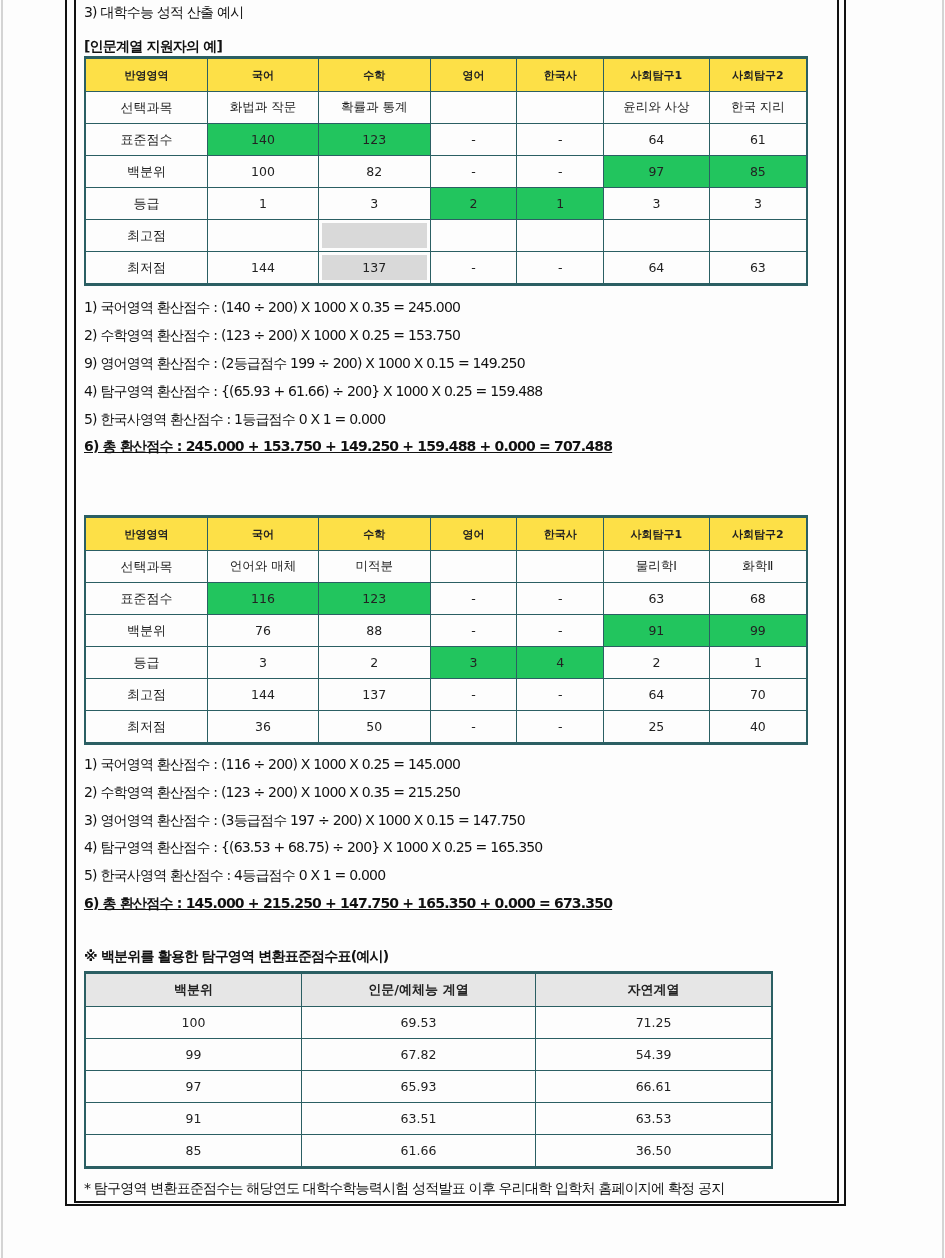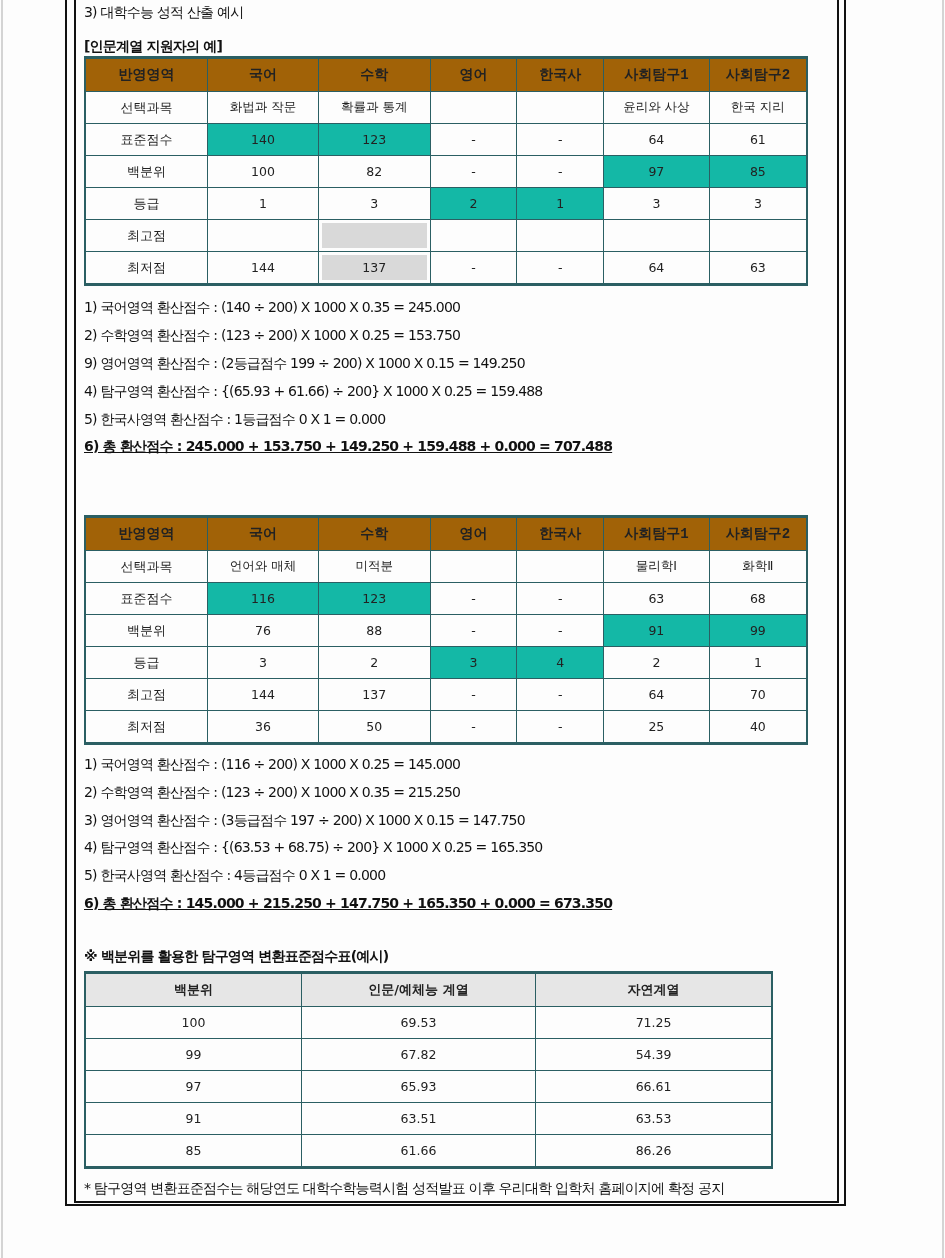--- a/index.html
+++ b/index.html
@@ -12,23 +12,23 @@
   .frame-inner { position:absolute; left:74px; top:-4px; width:765px; height:1207px;
                  border:2px solid #111; border-top:none; box-sizing:border-box; }
   .content { position:absolute; left:84px; top:0; width:760px; }
   .txt { font-size:14px; letter-spacing:-0.8px; white-space:nowrap; position:absolute; left:0; }
   .bold { font-weight:bold;text-decoration:underline; }
   .sec-title { font-size:14px; letter-spacing:-0.8px; font-weight:bold; position:absolute; left:0; }
   table.score { position:absolute; left:0; border-collapse:collapse; border-top:3px solid #2b5f63;
                 border-bottom:3px solid #2b5f63; border-left:2px solid #2b5f63; border-right:2px solid #2b5f63; }
   table.score td, table.score th { border:1.5px solid #2b5f63; text-align:center; font-size:12.5px;
                 height:31px; padding:0; color:#222; }
-  table.score th { background:#a16207; font-weight:bold; font-size:14px; height:32px;font-family:Liberation Mono, monospace; }
+  table.score th { background:#fde047; font-weight:bold; font-size:11px; height:32px; }
   table.score td.label { font-size:13px; }
-  .hl { background:#14b8a6; }
+  .hl { background:#22c55e; }
   .dk { position:relative; }
   .dk > .box { position:absolute; left:3px; right:3px; top:3px; bottom:3px; background:#d9d9d9;
                display:flex; align-items:center; justify-content:center; }
   table.conv { position:absolute; left:0; border-collapse:collapse; border-top:3px solid #2b5f63;
                border-bottom:3px solid #2b5f63; border-left:2px solid #2b5f63; border-right:2px solid #2b5f63; }
   table.conv td, table.conv th { border:1.5px solid #2b5f63; text-align:center; font-size:12.5px;
                height:31px; padding:0; color:#222; }
   table.conv th { background:#e6e6e6; font-weight:bold; font-size:13px; height:32px; }
 </style>
 </head>
@@ -249,19 +249,19 @@
       <td>66.61</td>
     </tr>
     <tr>
       <td>91</td>
       <td>63.51</td>
       <td>63.53</td>
     </tr>
     <tr>
       <td>85</td>
       <td>61.66</td>
-      <td>86.26</td>
+      <td>36.50</td>
     </tr>
   </tbody>
     </table>
 
   <div class="txt" style="top:1180px;">* 탐구영역 변환표준점수는 해당연도 대학수학능력시험 성적발표 이후 우리대학 입학처 홈페이지에 확정 공지</div>
 </div>
 
 </body></html>

